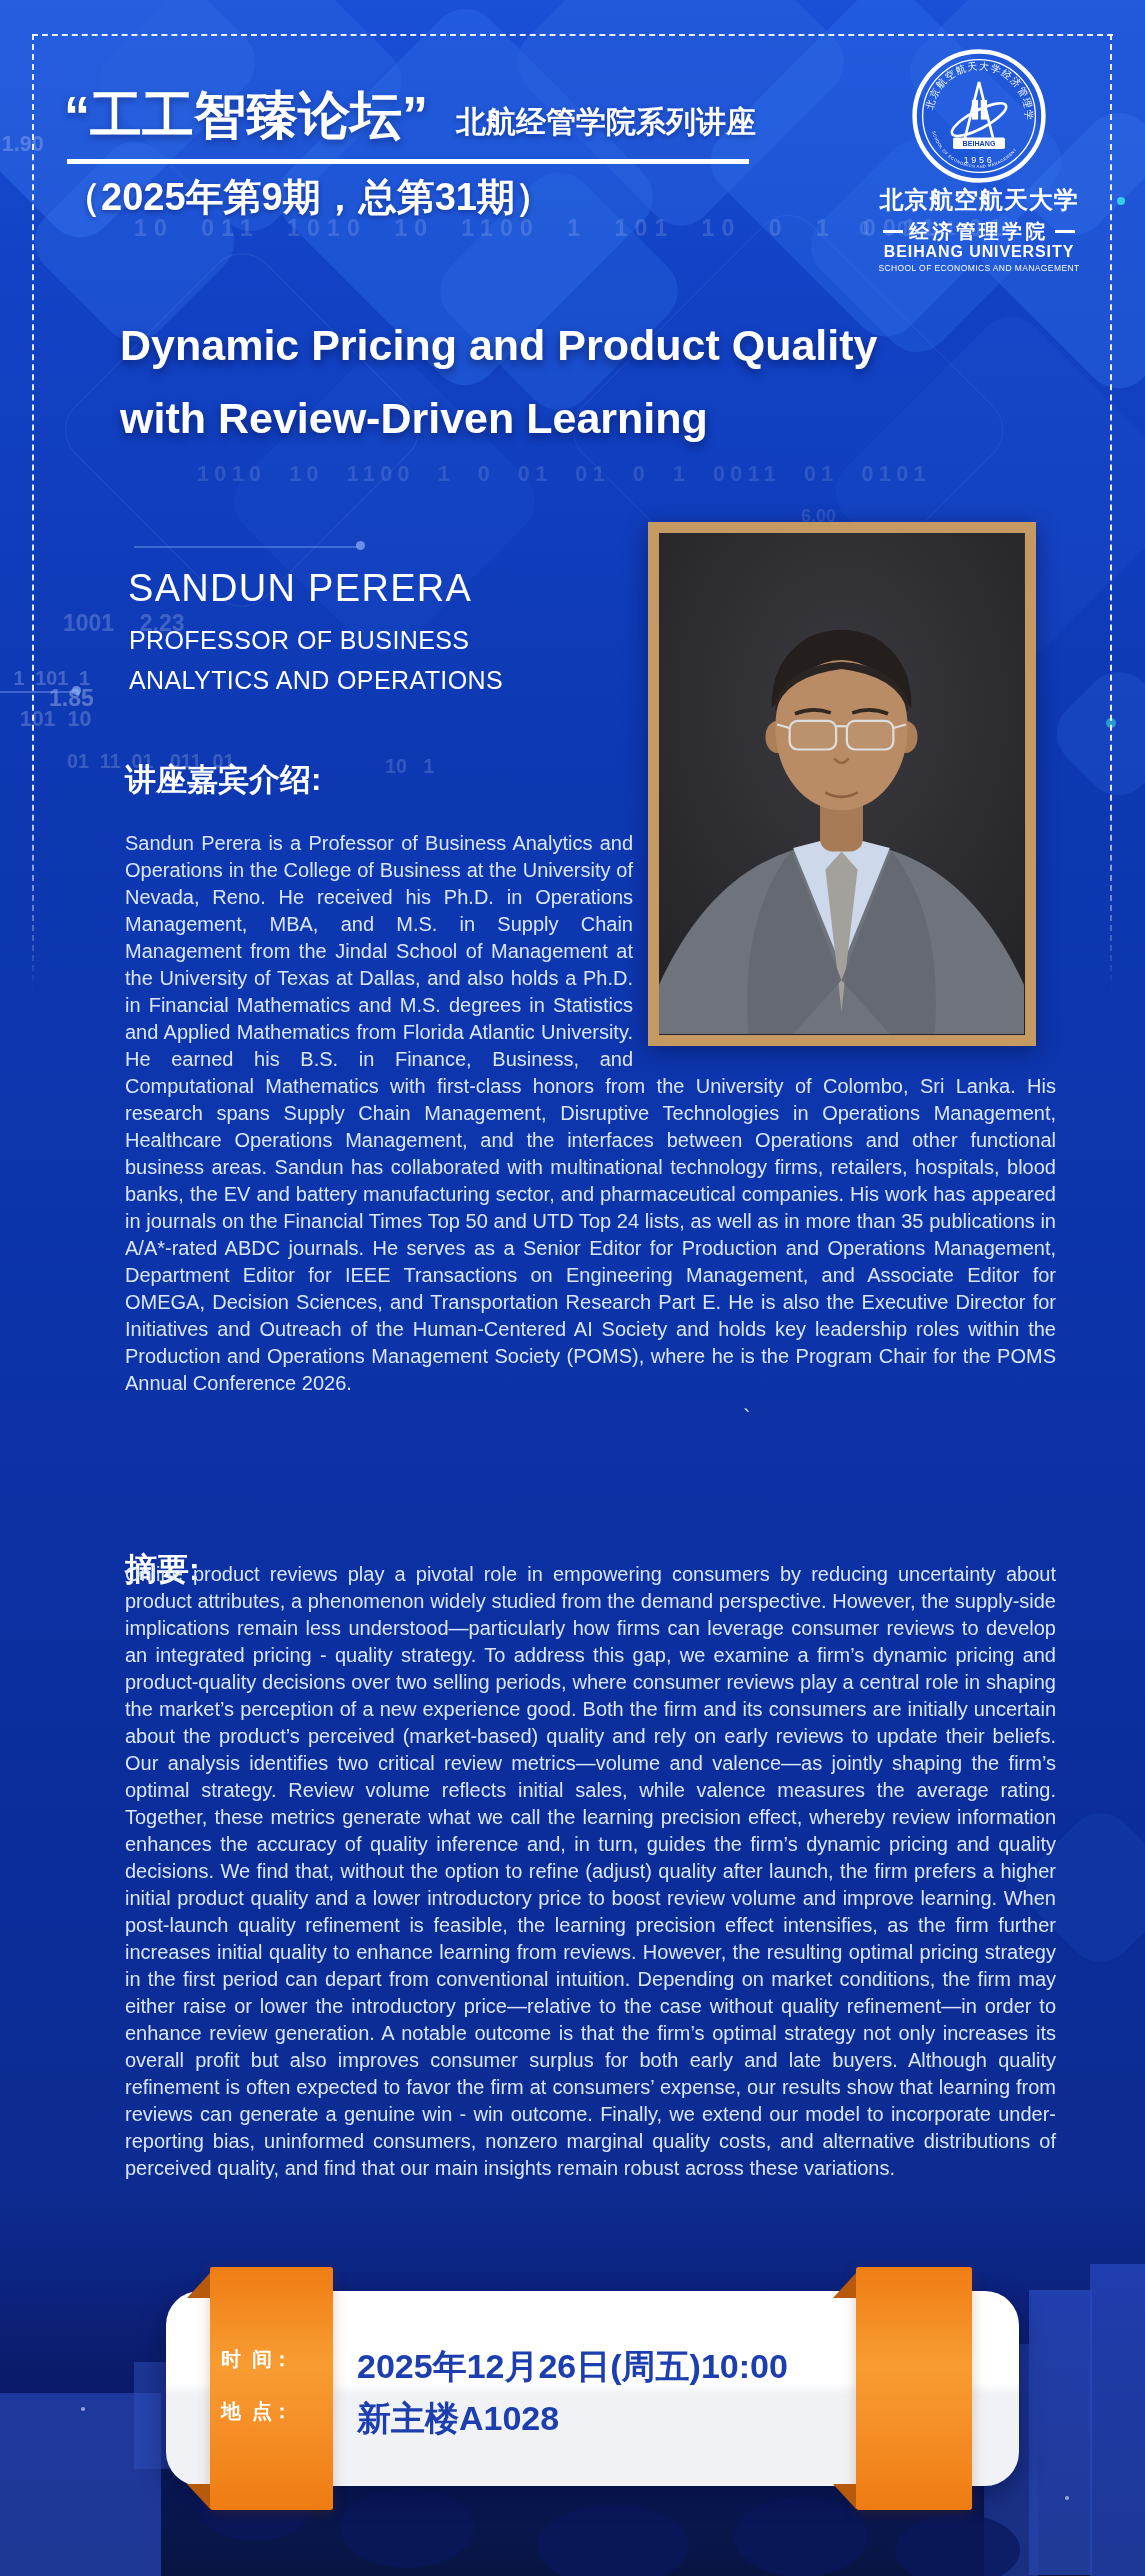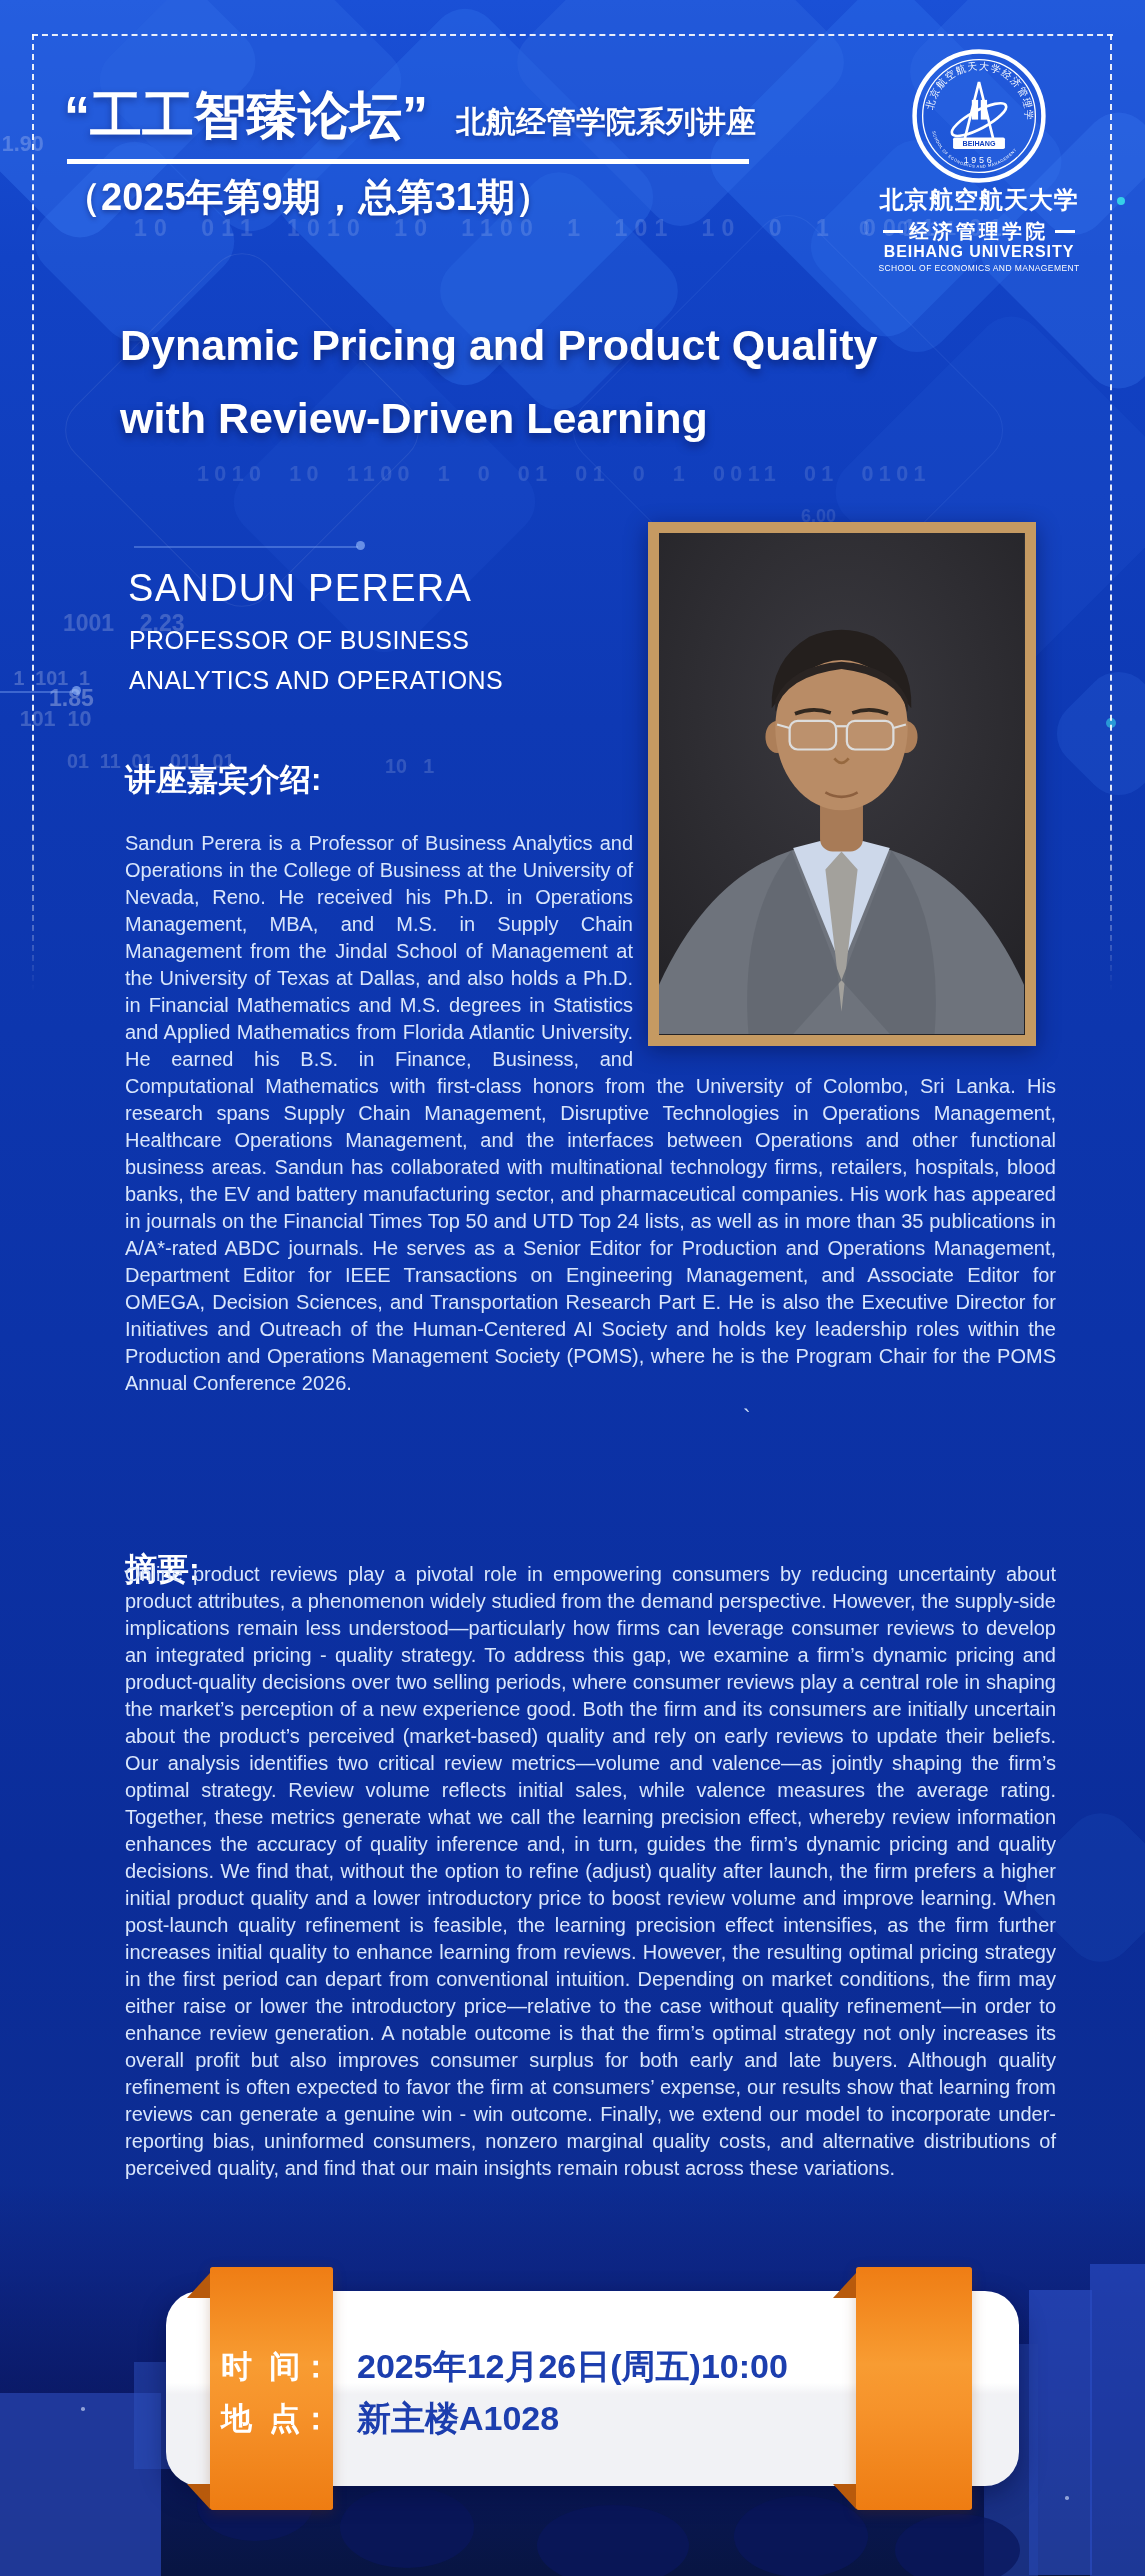--- a/index.html
+++ b/index.html
@@ -36,21 +36,21 @@
   .ldot{position:absolute;background:#dce8ff;border-radius:50%;}
   
   .card{position:absolute;left:166px;top:2291px;width:853px;height:195px;border-radius:34px;
     background:linear-gradient(180deg,#ffffff 0 47%,#f1f2f5 53% 100%);box-shadow:0 9px 27px rgba(3,8,50,.45);}
   .ribbon{position:absolute;top:2267px;height:243px;border-radius:2.7px;
     background:linear-gradient(180deg,#ef7d14 0%,#f89c32 40%,#f6922a 60%,#ee7c12 100%);
     box-shadow:0 3.6px 12.5px rgba(120,50,0,.25);}
   .fold{position:absolute;width:23px;height:25px;background:#b85a0c;}
   .fold-t{clip-path:polygon(100% 0,100% 100%,0 100%);}
   .fold-b{clip-path:polygon(0 0,100% 0,100% 100%);}
-  .dt-label{position:absolute;left:221px;color:#ffffff;font-size:31px;font-weight:bold;white-space:pre;}
+  .dt-label{position:absolute;left:221px;color:#ffffff;font-size:20px;font-weight:bold;white-space:pre;}
   .dt-value{position:absolute;left:345px;color:#1c3eae;font-size:34px;font-weight:bold;white-space:pre;margin-left:12px;}
   
   .logo-cn{position:absolute;left:875px;width:208px;text-align:center;color:#ffffff;}
   .school-row{position:absolute;left:875px;width:208px;top:218px;display:flex;align-items:center;justify-content:center;gap:6.3px;color:#fff;}
   .school-row .bar{width:19.7px;height:2.7px;background:#ffffff;}
   .cyan-dot{position:absolute;border-radius:50%;background:#35d0e8;}
   .circ{position:absolute;background:rgba(150,185,255,.35);}
   .circdot{position:absolute;border-radius:50%;background:rgba(160,195,255,.6);}
 </style>
 </head>

